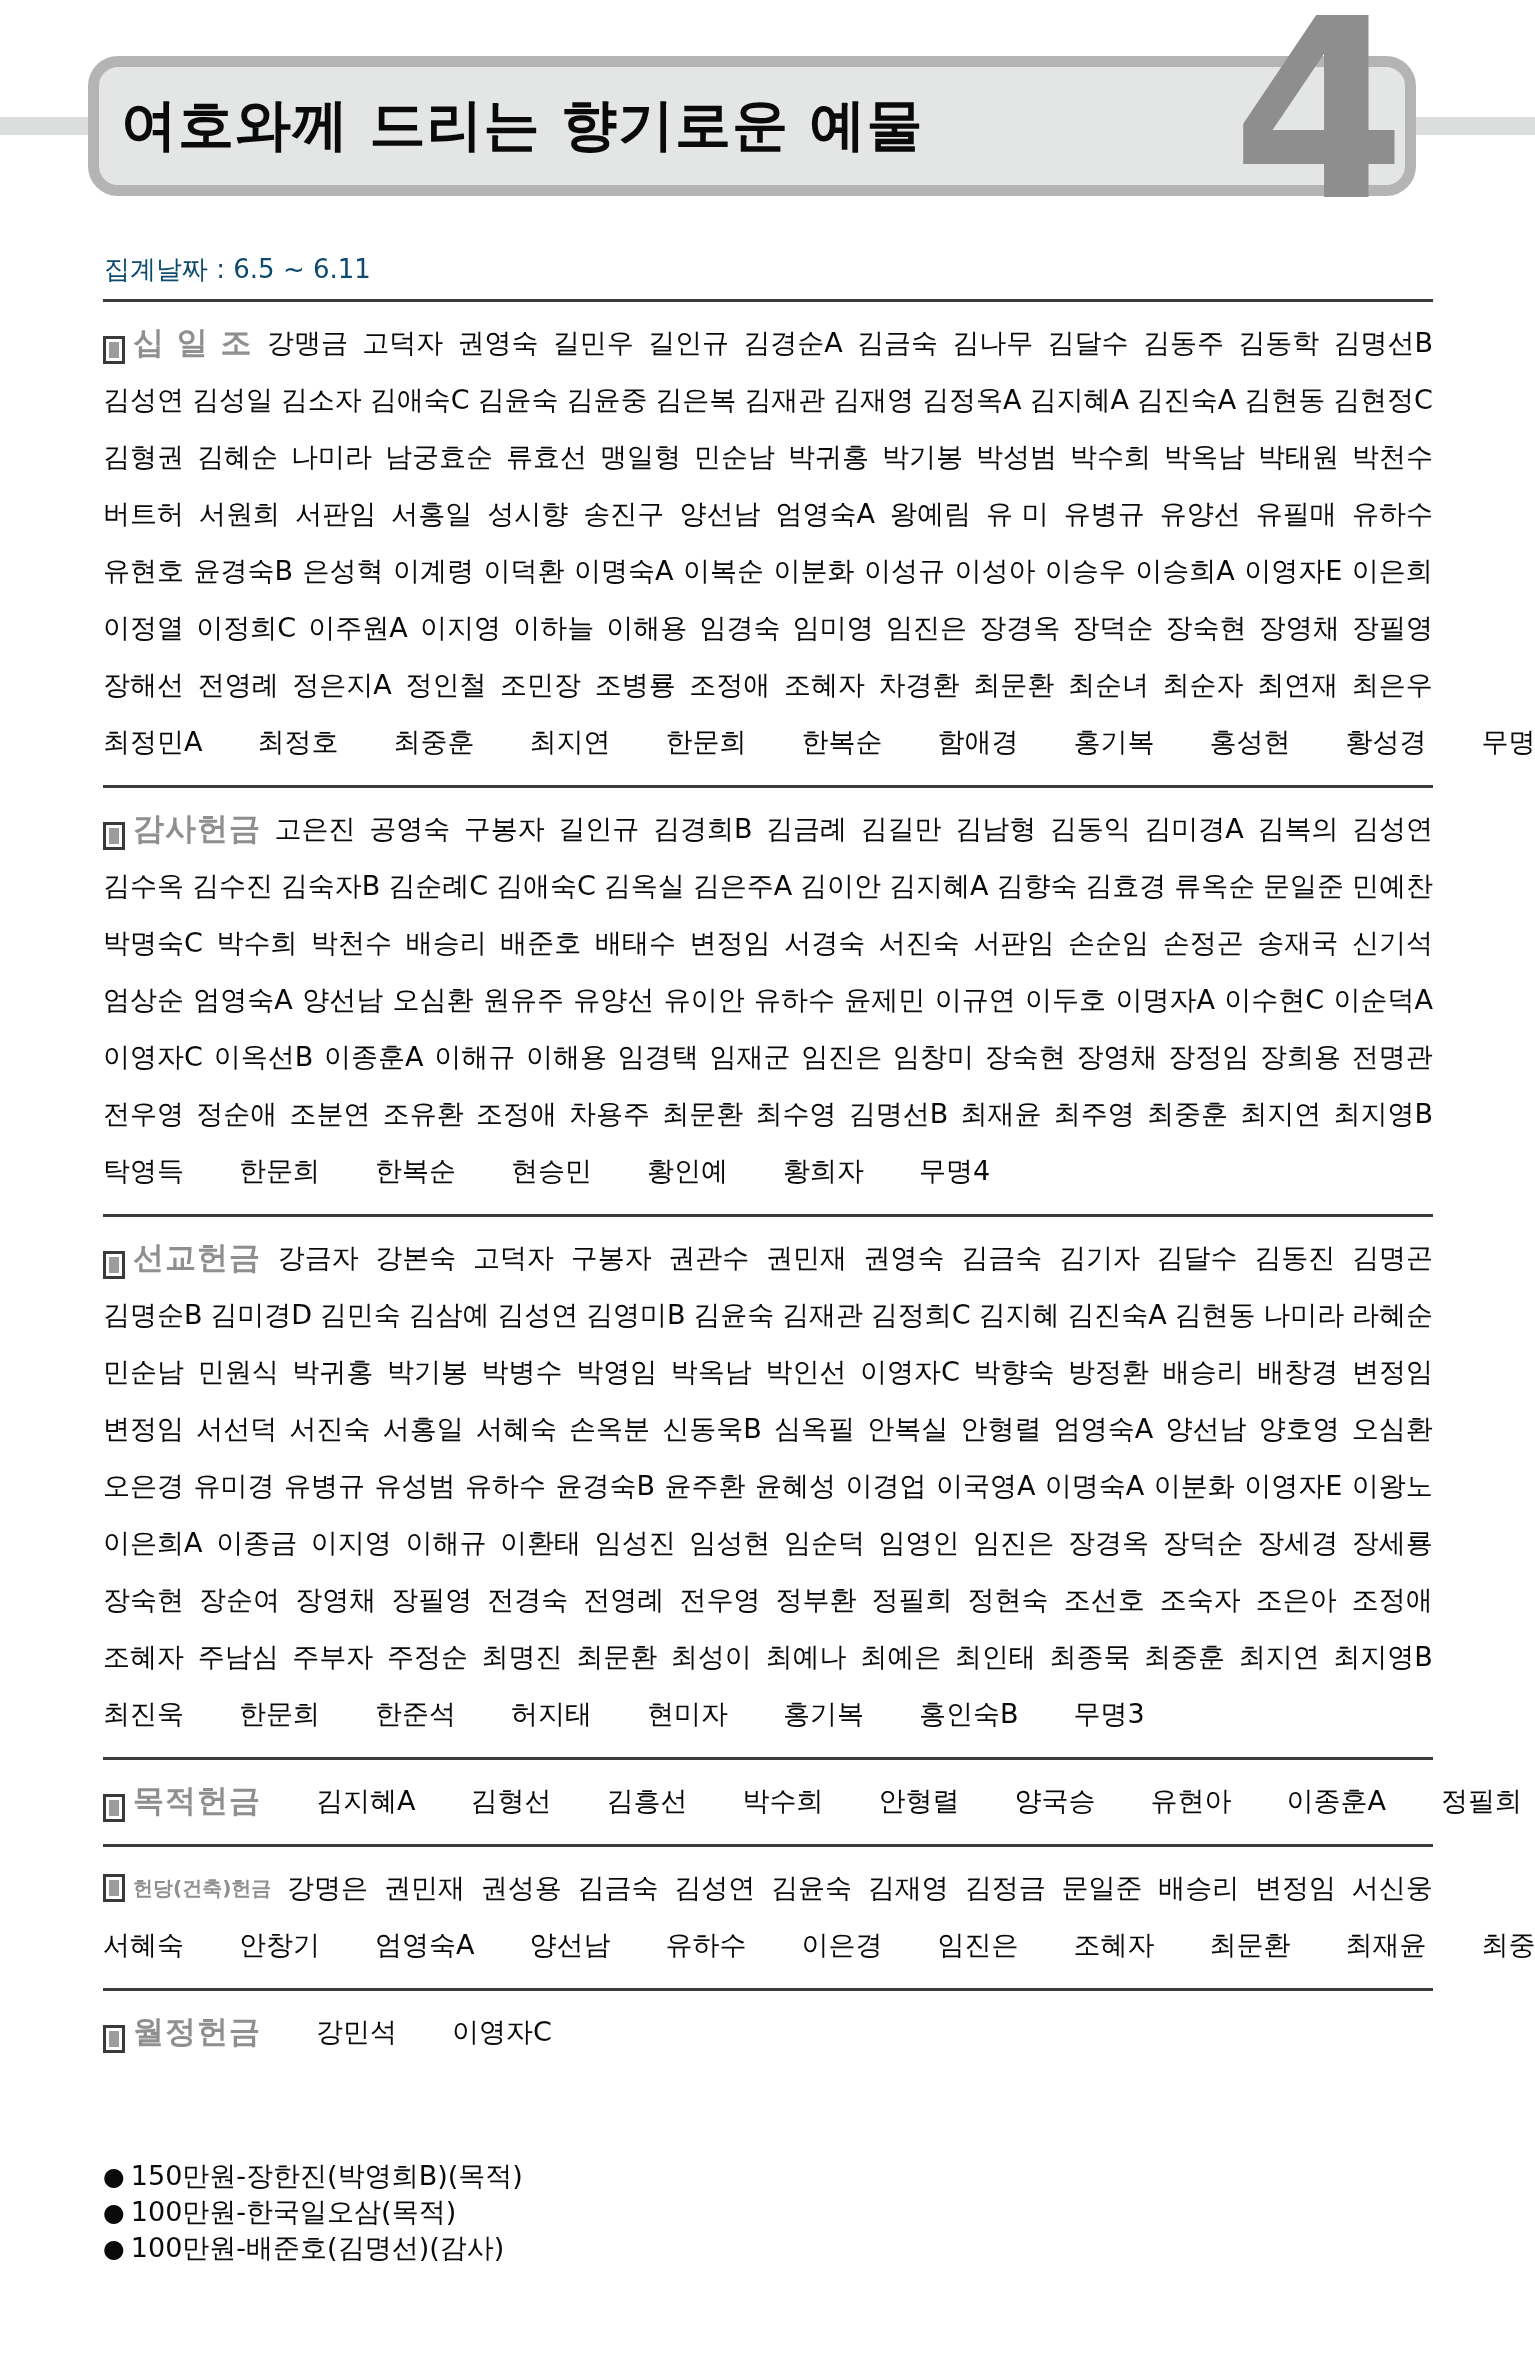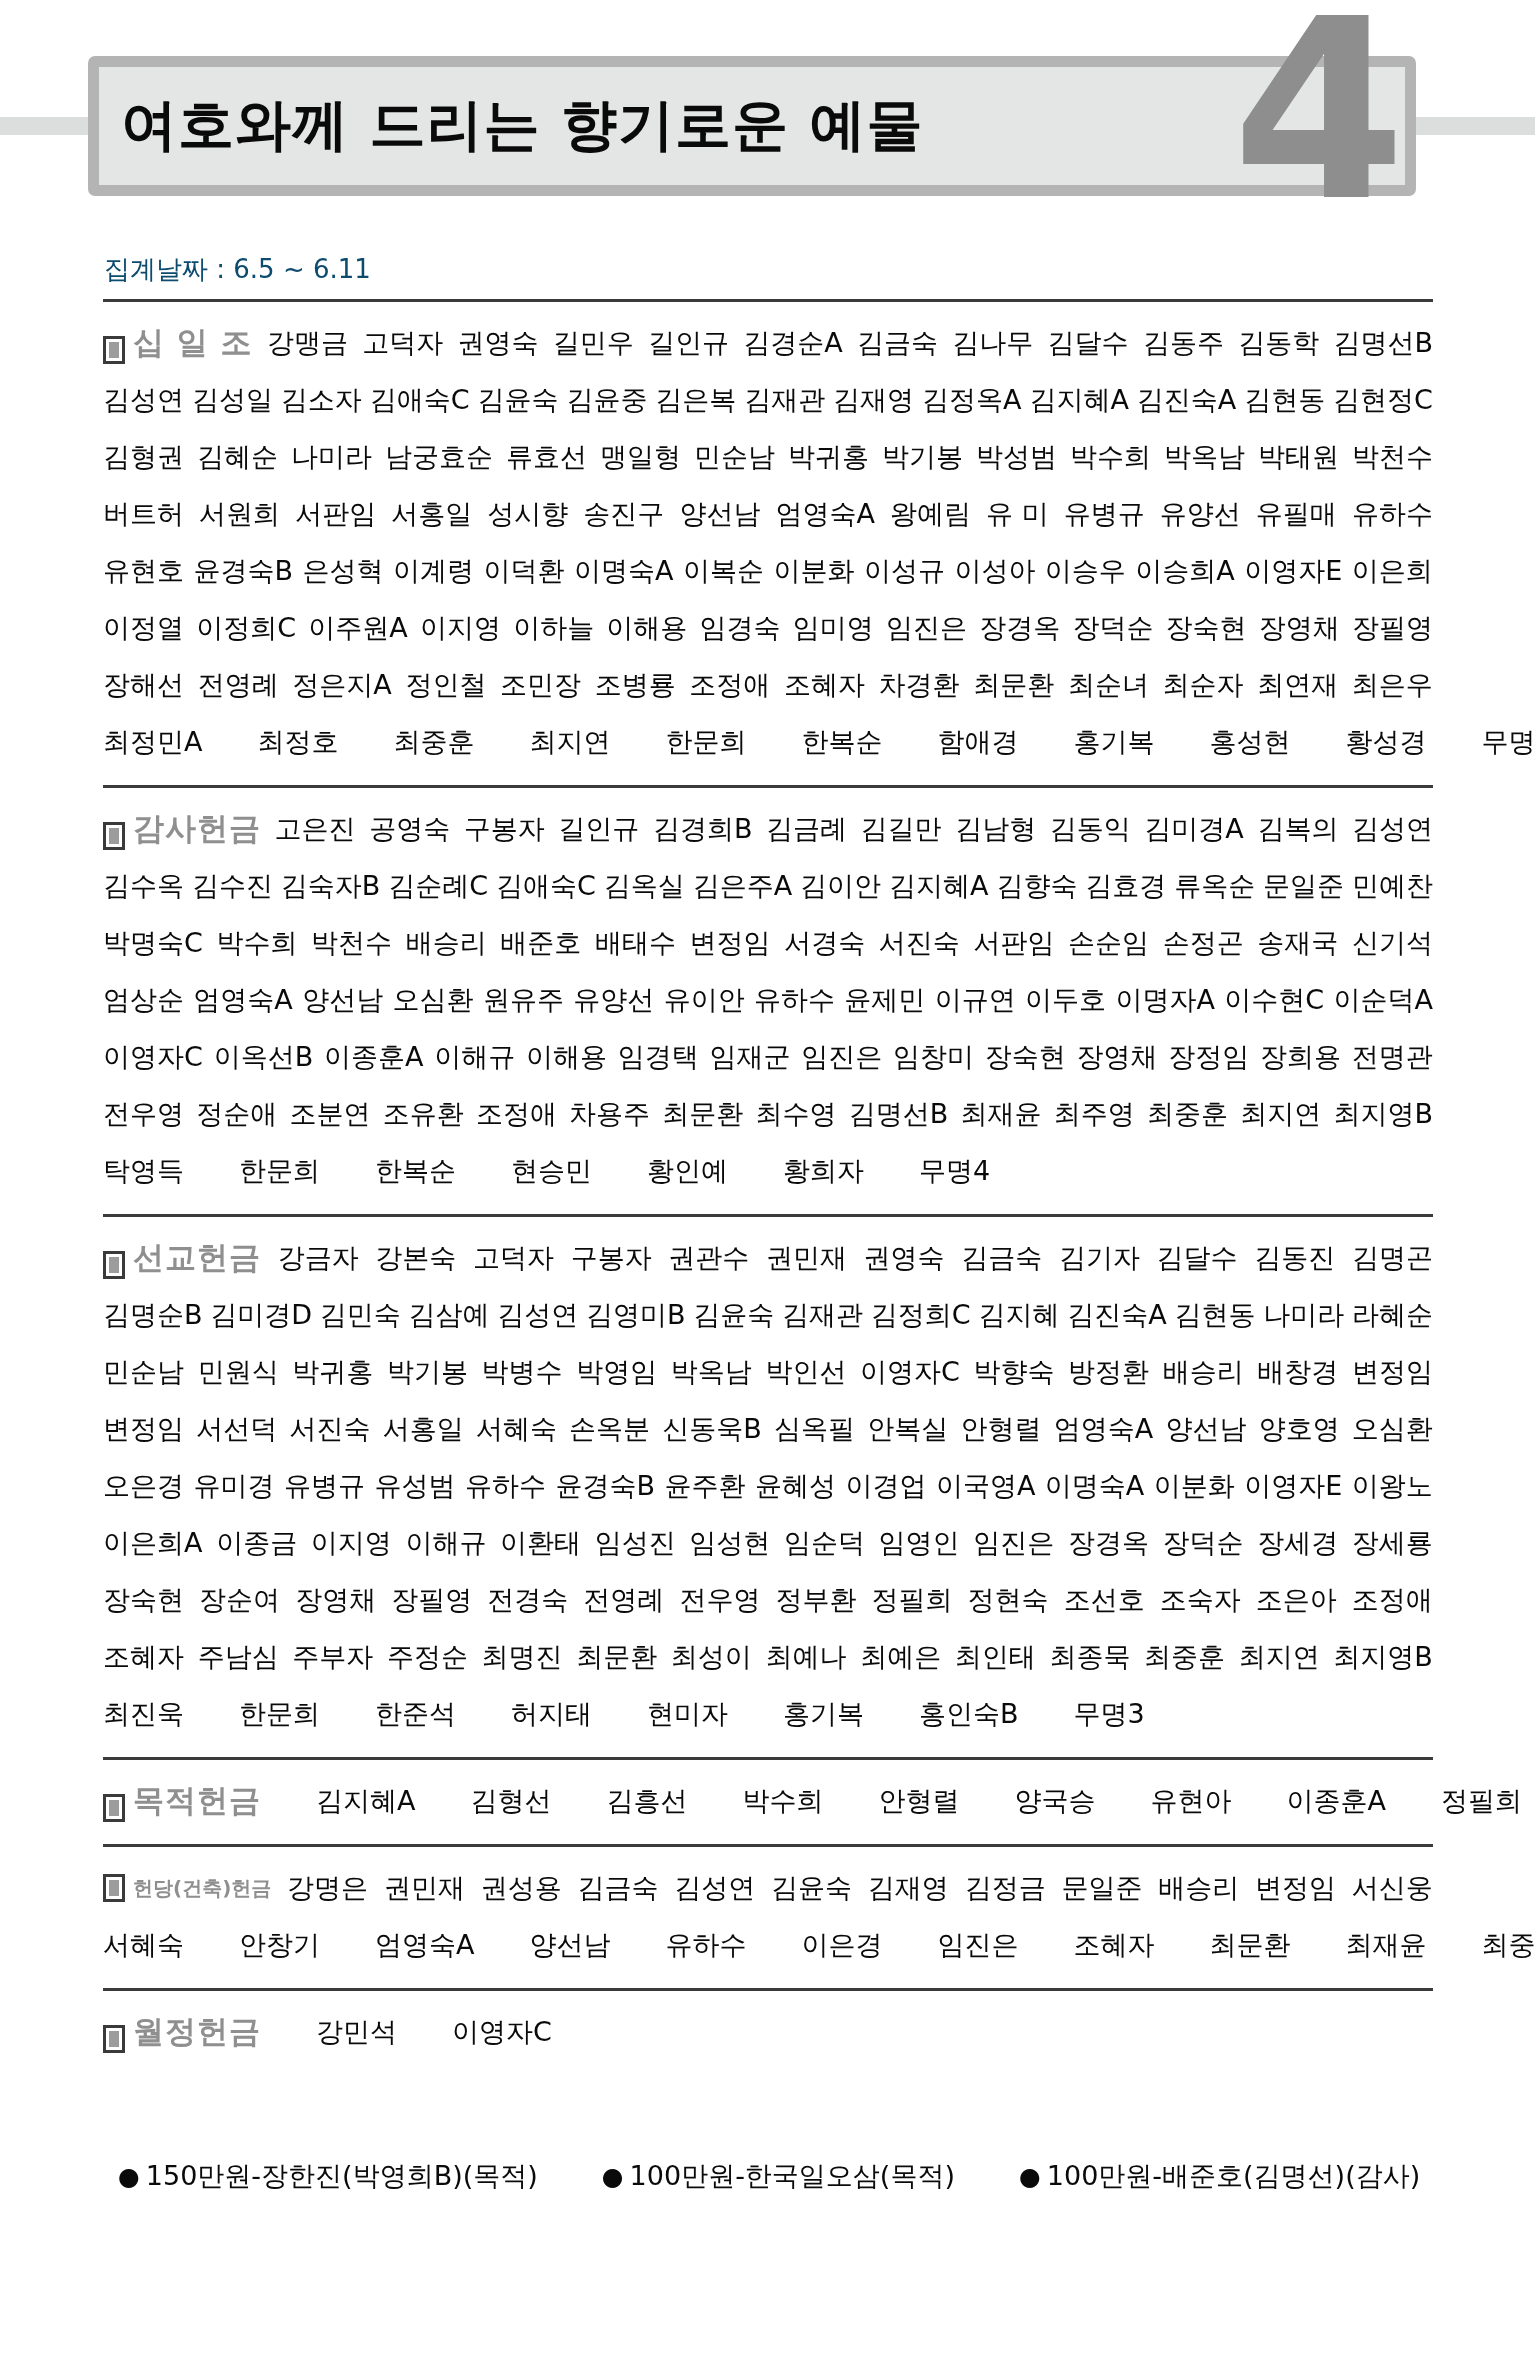--- a/index.html
+++ b/index.html
@@ -1,41 +1,41 @@
 <!DOCTYPE html>
 <html><head>
 <meta charset="utf-8">
 <style>
   html,body{margin:0;padding:0;background:#ffffff;}
   .page{position:relative;width:1535px;height:2362px;background:#fff;overflow:hidden;
         font-family:"DejaVu Sans","Liberation Sans",sans-serif;}
   
   .band{position:absolute;top:117px;left:0;width:100%;height:18px;background:#dcdedd;}
   .title-box{position:absolute;left:88px;top:56px;width:1284px;height:118px;
-             background:#e4e6e5;border:11px solid #b4b4b4;border-radius:7px;
+             background:#e4e6e5;border:11px solid #b4b4b4;border-radius:30px;
              display:flex;align-items:center;padding-left:22px;z-index:1;}
   .title{font-size:56px;font-weight:bold;color:#0a0a0a;letter-spacing:1px;white-space:nowrap;}
   .page-num{position:absolute;left:1232px;top:-14px;font-size:250px;font-weight:bold;
             color:#8e8e8e;line-height:1;z-index:2;}
   .date{position:absolute;left:104px;top:234px;font-size:26px;color:#0c4a6e;margin-top:18px;}
   
   .content{position:absolute;left:103px;top:299px;width:1330px;}
   .section{border-top:3px solid #3b3b3b;padding:12px 0 15px 0;}
   .row{display:flex;align-items:center;height:57px;white-space:nowrap;}
   .row-justify{justify-content:space-between;}
   .row-left{justify-content:flex-start;column-gap:55px;}
   .name{font-size:27px;color:#0a0a0a;}
   .label{display:flex;align-items:flex-end;gap:8px;color:#8f8f8f;font-weight:bold;
          font-size:31px;letter-spacing:1px;}
   .label.small{font-size:20px;letter-spacing:0;}
   .marker{display:inline-block;width:10px;height:16px;border:3px solid #3a3a3a;
           padding:3px;background:#fff;}
   .marker > span{display:block;width:100%;height:100%;background:#9c9c9c;}
   
-  .footnotes{position:absolute;left:118px;top:2158px;display:flex;column-gap:64px;}
+  .footnotes{position:absolute;left:103px;top:2158px;display:flex;column-gap:64px;flex-direction:column;}
   .footnote{font-size:27px;color:#0a0a0a;white-space:nowrap;}
   .footnote::before{content:"●";margin-right:6px;font-size:25px;}
 </style>
 </head>
 <body>
 
 <div class="page">
   <div class="band"></div>
   <div class="title-box">
     <span class="title">여호와께 드리는 향기로운 예물</span>

